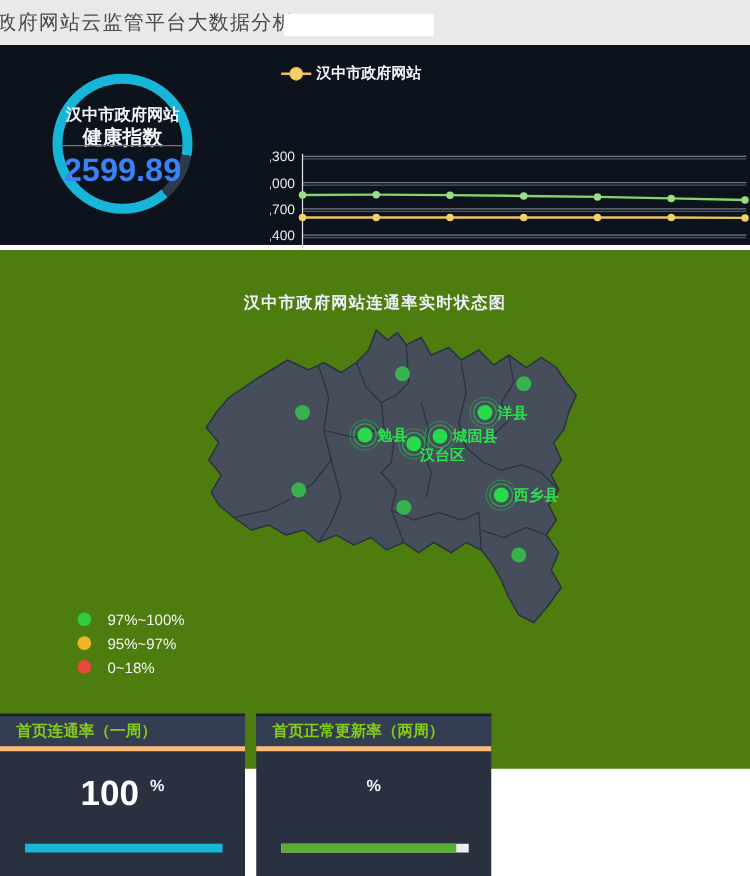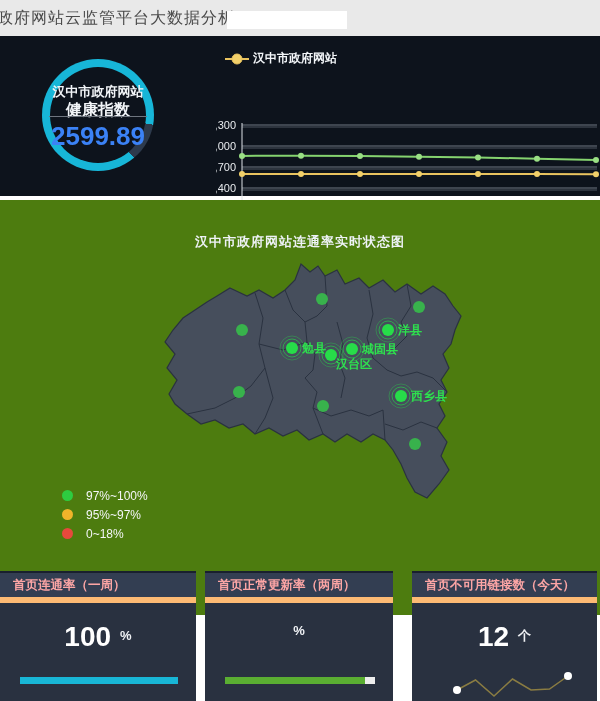--- a/index.html
+++ b/index.html
@@ -37,23 +37,23 @@
   .map-legend{position:absolute;left:62px;top:286px;}
   .map-legend-row{display:flex;align-items:center;gap:13px;height:19px;}
   .map-legend-dot{width:11px;height:11px;border-radius:50%;}
   .map-legend-label{color:#f4f6f8;font-size:12px;}
 
   
   .panel-bottom{position:absolute;top:571px;height:130px;background:#293140;border-top:2px solid #19202e;box-sizing:border-box;}
   .pb-1{left:0;width:196px;}
   .pb-2{left:205px;width:188px;}
   .pb-3{left:412px;width:185px;}
-  .pb-header{height:24px;line-height:24px;background:#333e52;color:#fca5a5;font-size:12.5px;font-weight:bold;padding-left:13px;border-bottom:6px solid #fdba74;white-space:nowrap;overflow:hidden;font-family:Liberation Serif, serif;}
+  .pb-header{height:24px;line-height:24px;background:#333e52;color:#84cc16;font-size:12.5px;font-weight:bold;padding-left:13px;border-bottom:4px solid #fdba74;white-space:nowrap;overflow:hidden;font-family:Liberation Serif, serif;}
   .pb-body{position:relative;height:103px;}
-  .pb-value-row{position:absolute;left:0;right:0;top:20px;display:flex;justify-content:center;align-items:center;gap:9px;}
+  .pb-value-row{position:absolute;left:0;right:0;top:20px;display:flex;justify-content:center;align-items:flex-start;gap:9px;}
   .pb-value{color:#ffffff;font-size:28px;font-weight:bold;line-height:1;}
   .pb-unit{color:#f0f2f5;font-size:13px;font-weight:bold;padding-bottom:3px;}
   .pb-bar-track{position:absolute;left:20px;right:18px;top:74px;height:7px;background:#ededed;}
   .pb-bar-fill{height:100%;}
   #spark-svg{position:absolute;left:30px;top:60px;}
 </style>
 </head>
 <body>
 
 <div id="screen">
@@ -210,28 +210,14 @@
     <div class="pb-body">
       <div class="pb-value-row">
         <span class="pb-unit">%</span>
       </div>
       <div class="pb-bar-track">
         <div class="pb-bar-fill" id="bar-1" style="width: 93.44%; background: rgb(90, 174, 50);"></div>
       </div>
     </div>
   </div>
 
-  <div class="panel-bottom pb-3">
-    <div class="pb-header">首页不可用链接数（今天）</div>
-    <div class="pb-body">
-      <div class="pb-value-row">
-        <span class="pb-value">12</span>
-        <span class="pb-unit">个</span>
-      </div>
-      <svg id="spark-svg" width="140" height="43" viewBox="0 0 140 43">
-          <polyline points="15,27 33.5,17 52,33 70.5,16 89,27 107.5,26 126,13" fill="none" stroke="#8a7c42" stroke-width="1.5"></polyline>
-          <circle cx="15" cy="27" r="4" fill="#ffffff"></circle>
-          <circle cx="126" cy="13" r="4" fill="#ffffff"></circle>
-        </svg>
-    </div>
-  </div>
 
 </div>
 
 </body></html>

